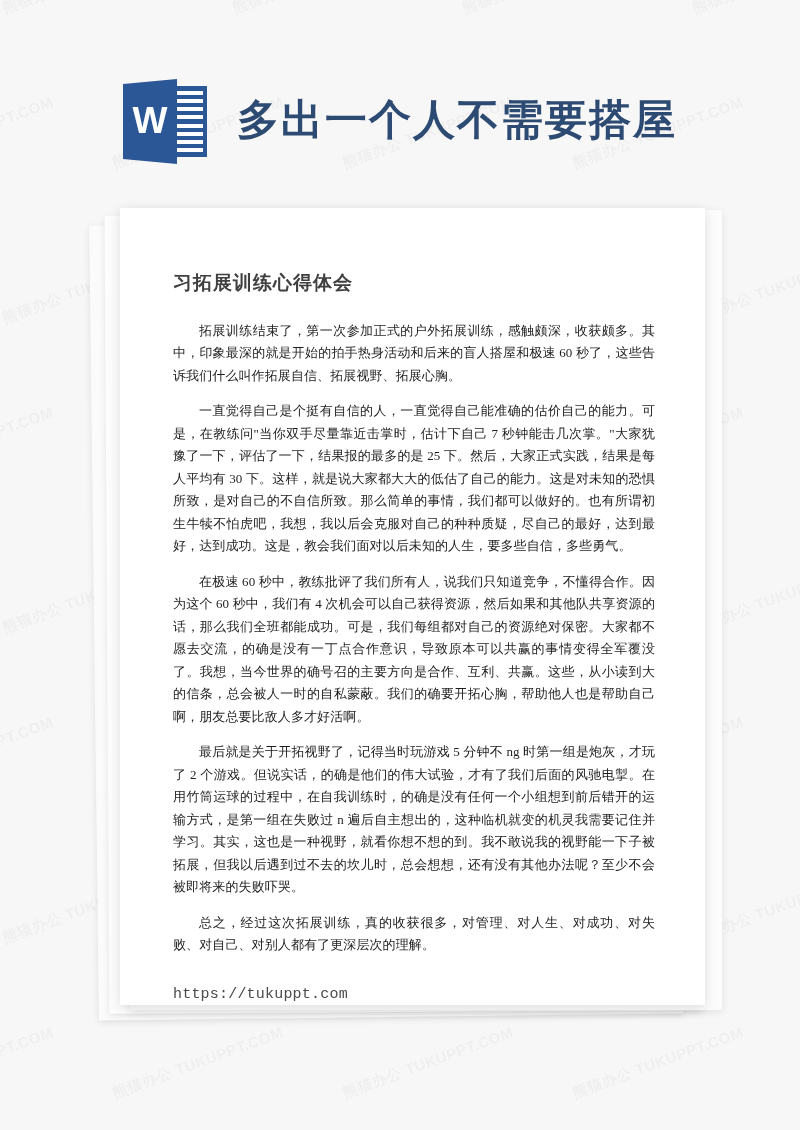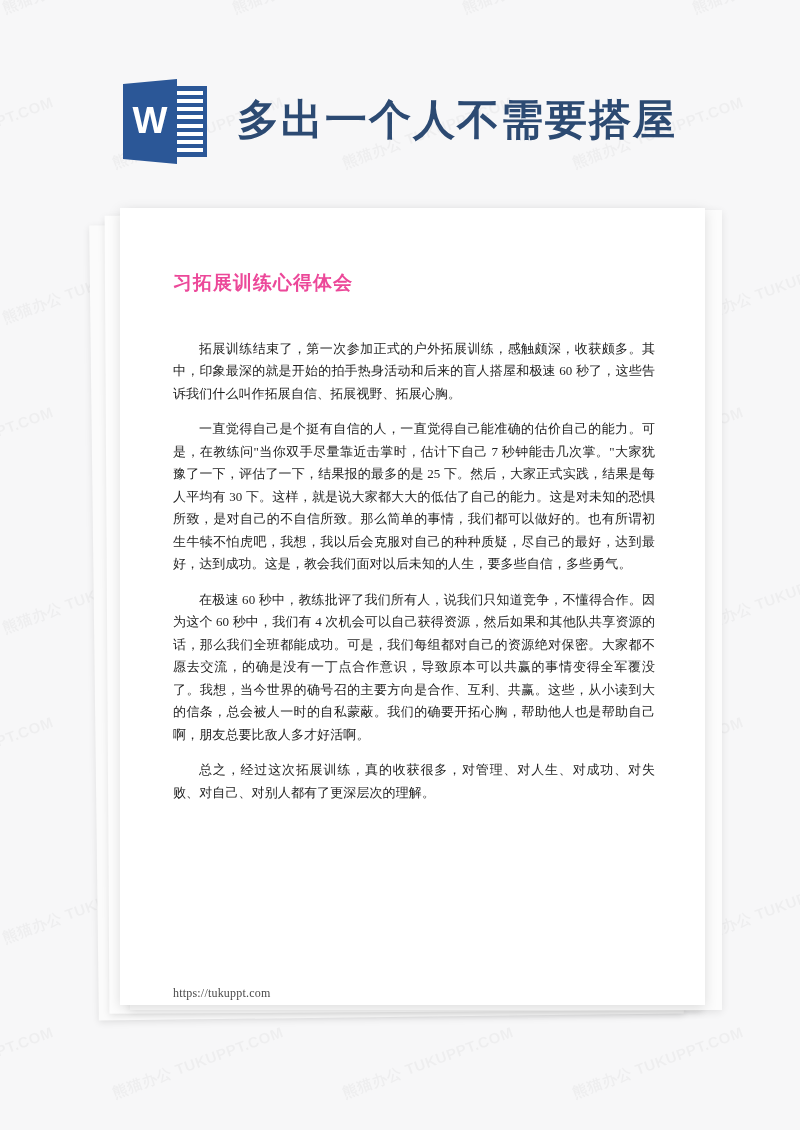--- a/index.html
+++ b/index.html
@@ -160,42 +160,42 @@
     left: 0; top: 0;
     width: 585px;
     height: 797px;
     padding: 62px 50px 0 53px;
   }
 
   .doc-title {
     font-family: "Liberation Serif", serif;
     font-size: 19px;
     font-weight: 700;
-    color: #ec4899;
+    color: #404040;
     letter-spacing: 1px;
-    margin-bottom: 42px;
+    margin-bottom: 24px;
   }
 
   .doc-p {
     font-family: "Liberation Serif", serif;
     font-size: 13px;
     line-height: 1.73;
     color: #1e1e1e;
     text-align: justify;
     text-indent: 2em;
     margin-bottom: 13px;
     letter-spacing: 0.1px;
   }
 
   .doc-url {
     position: absolute;
     left: 53px;
     top: 778px;
-    font-family: Liberation Serif, serif;
-    font-size: 12px;
+    font-family: Liberation Mono, monospace;
+    font-size: 15px;
     color: #4a4a4a;
     letter-spacing: 0.2px;
   }
 </style>
 </head>
 <body>
 
 <div class="wm-layer" id="wm-layer">
     <div class="wm" style="left: 0px; top: 0px;">熊猫办公 TUKUPPT.COM</div>
     <div class="wm" style="left: 230px; top: 0px;">熊猫办公 TUKUPPT.COM</div>
@@ -254,19 +254,20 @@
   <div class="sheet sheet-back-1"></div>
   <div class="sheet sheet-right"></div>
 
   <div class="sheet sheet-main">
     <div class="doc">
       <div class="doc-title">习拓展训练心得体会</div>
 
       <p class="doc-p">拓展训练结束了，第一次参加正式的户外拓展训练，感触颇深，收获颇多。其中，印象最深的就是开始的拍手热身活动和后来的盲人搭屋和极速 60 秒了，这些告诉我们什么叫作拓展自信、拓展视野、拓展心胸。</p>
       <p class="doc-p">一直觉得自己是个挺有自信的人，一直觉得自己能准确的估价自己的能力。可是，在教练问"当你双手尽量靠近击掌时，估计下自己 7 秒钟能击几次掌。"大家犹豫了一下，评估了一下，结果报的最多的是 25 下。然后，大家正式实践，结果是每人平均有 30 下。这样，就是说大家都大大的低估了自己的能力。这是对未知的恐惧所致，是对自己的不自信所致。那么简单的事情，我们都可以做好的。也有所谓初生牛犊不怕虎吧，我想，我以后会克服对自己的种种质疑，尽自己的最好，达到最好，达到成功。这是，教会我们面对以后未知的人生，要多些自信，多些勇气。</p>
       <p class="doc-p">在极速 60 秒中，教练批评了我们所有人，说我们只知道竞争，不懂得合作。因为这个 60 秒中，我们有 4 次机会可以自己获得资源，然后如果和其他队共享资源的话，那么我们全班都能成功。可是，我们每组都对自己的资源绝对保密。大家都不愿去交流，的确是没有一丁点合作意识，导致原本可以共赢的事情变得全军覆没了。我想，当今世界的确号召的主要方向是合作、互利、共赢。这些，从小读到大的信条，总会被人一时的自私蒙蔽。我们的确要开拓心胸，帮助他人也是帮助自己啊，朋友总要比敌人多才好活啊。</p>
+      <p class="doc-p">最后就是关于开拓视野了，记得当时玩游戏 5 分钟不 ng 时第一组是炮灰，才玩了 2 个游戏。但说实话，的确是他们的伟大试验，才有了我们后面的风驰电掣。在用竹筒运球的过程中，在自我训练时，的确是没有任何一个小组想到前后错开的运输方式，是第一组在失败过 n 遍后自主想出的，这种临机就变的机灵我需要记住并学习。其实，这也是一种视野，就看你想不想的到。我不敢说我的视野能一下子被拓展，但我以后遇到过不去的坎儿时，总会想想，还有没有其他办法呢？至少不会被即将来的失败吓哭。</p>
       <p class="doc-p">总之，经过这次拓展训练，真的收获很多，对管理、对人生、对成功、对失败、对自己、对别人都有了更深层次的理解。</p>
 
     </div>
 
     <div class="doc-url">https://tukuppt.com</div>
   </div>
 </div>
 
 </body></html>

